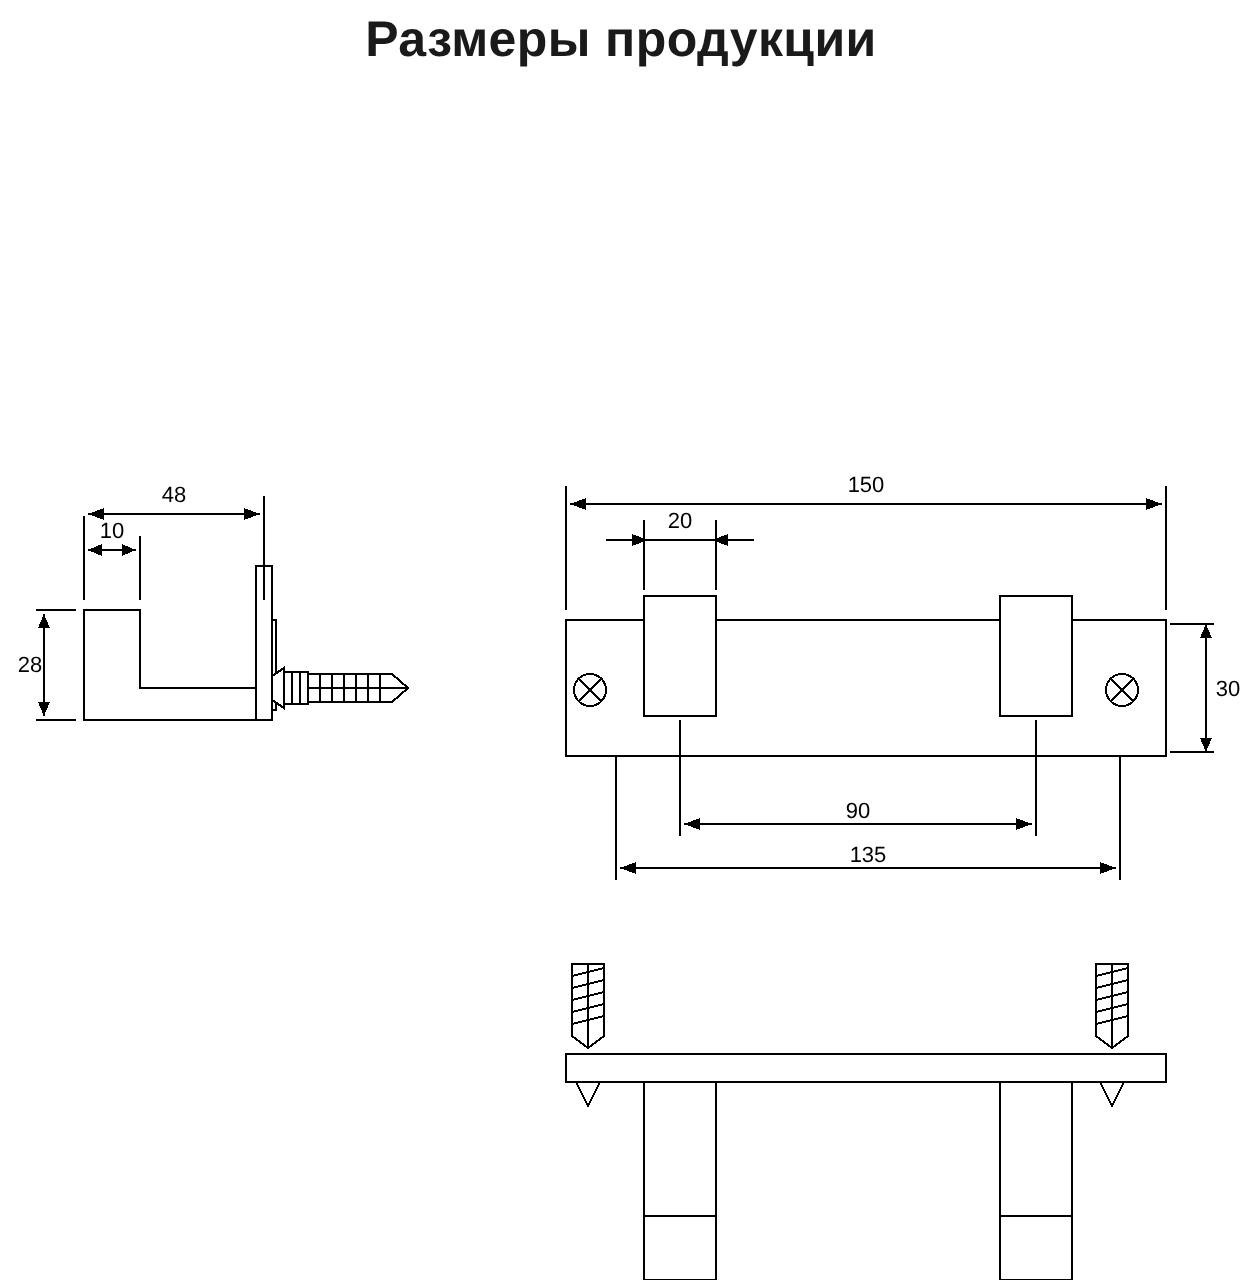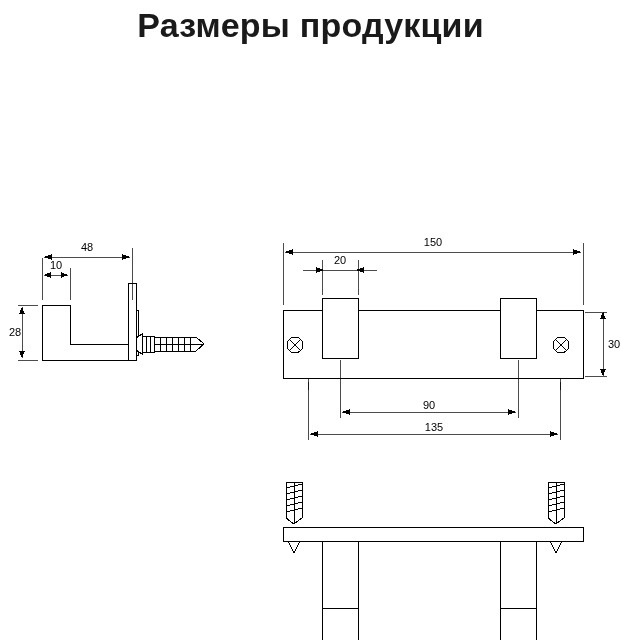--- a/index.html
+++ b/index.html
@@ -14,21 +14,21 @@
     color: #000000;
     position: relative;
     overflow: hidden;
   }
   #page-title {
     position: absolute;
     top: 6px;
     left: 0;
     width: 621px;
     text-align: center;
-    font-size: 34px;
+    font-size: 25px;
     font-weight: bold;
     letter-spacing: 0.2px;
     color: #1a1a1a;
   }
   #drawing {
     position: absolute;
     top: 0;
     left: 0;
     width: 621px;
     height: 640px;

